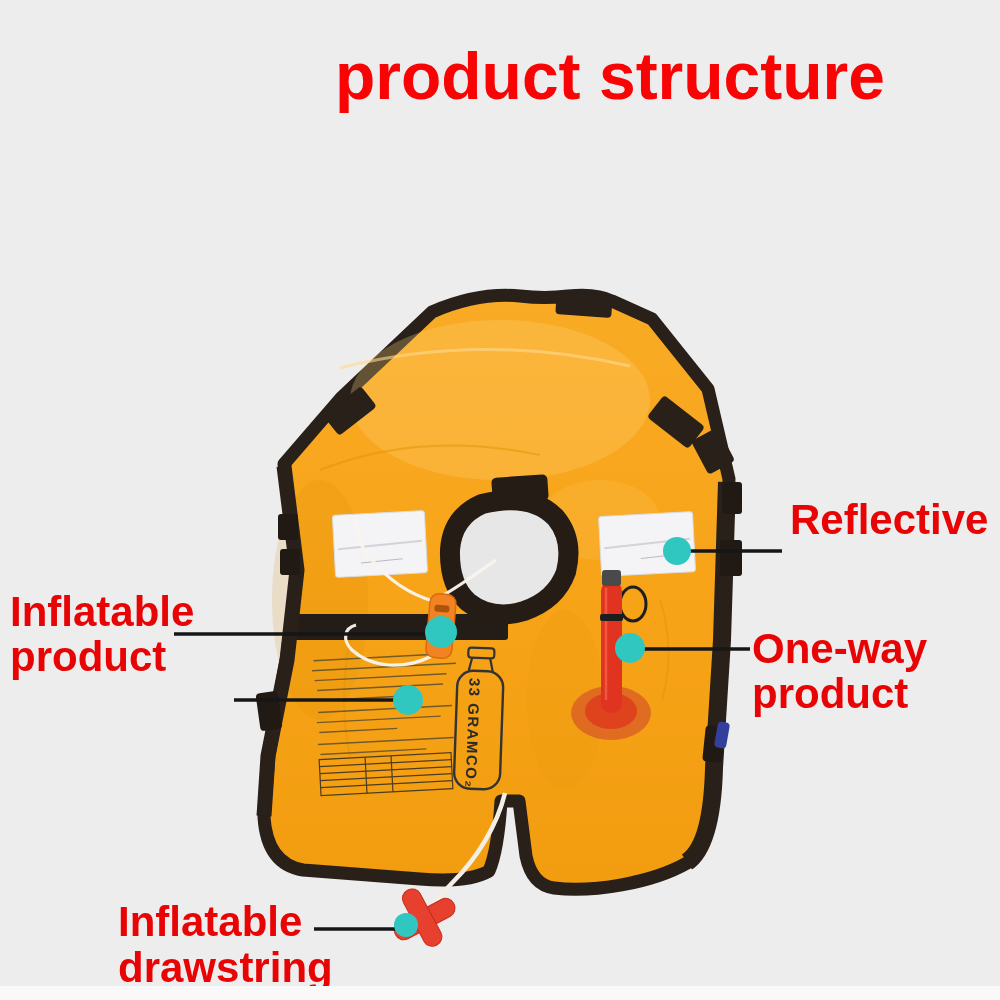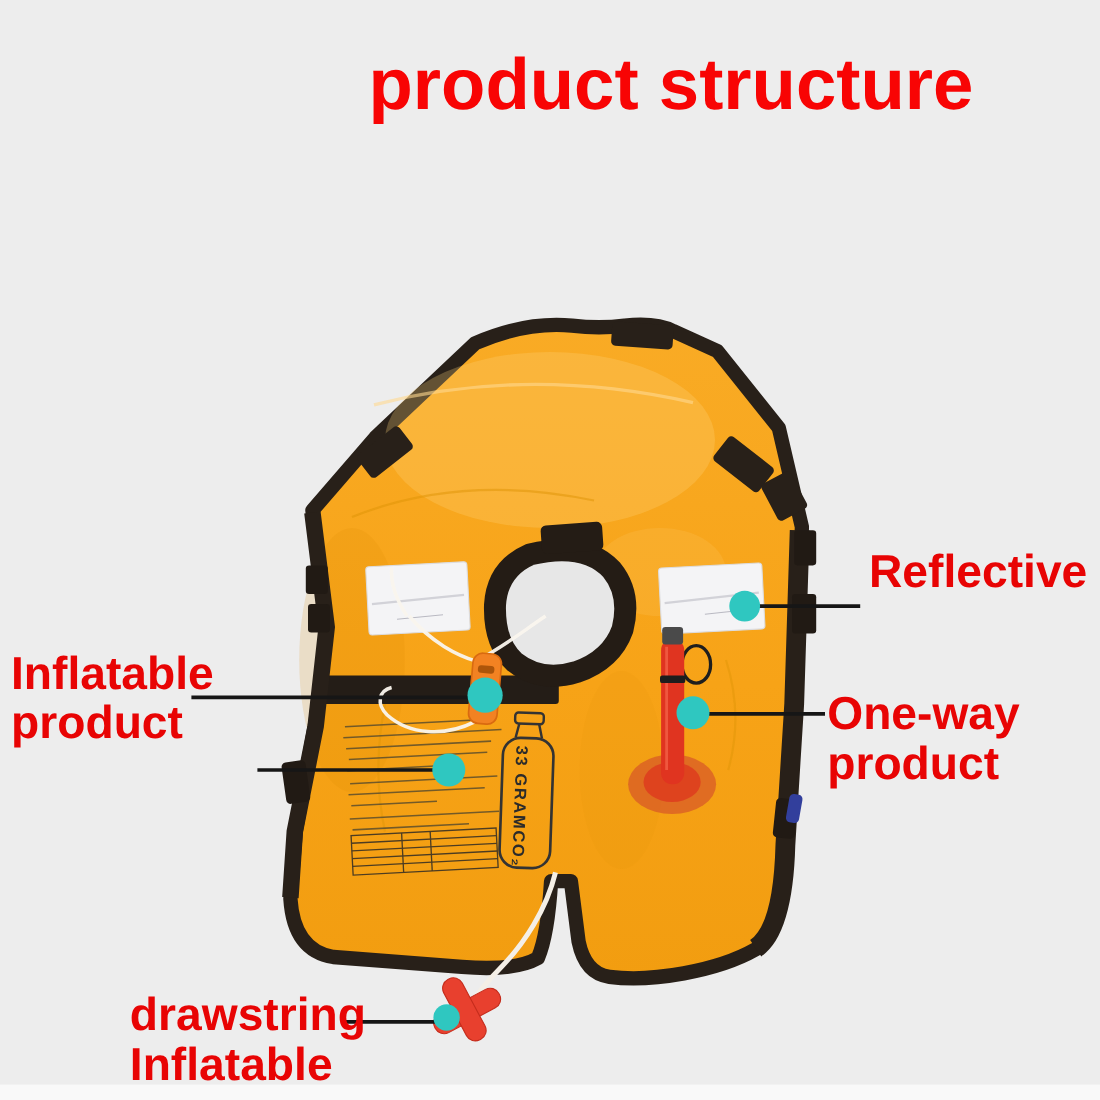--- a/index.html
+++ b/index.html
@@ -186,18 +186,18 @@
     <div>product</div>
   </div>
 
 
   <div class="callout-label lbl-blowpipe">
     <div>One-way</div>
     <div>product</div>
   </div>
 
   <div class="callout-label lbl-drawstring">
+    <div>Inflatable</div>
     <div>drawstring</div>
-    <div>Inflatable</div>
   </div>
 
   <div class="bottom-strip"></div>
 </div>
 
 </body></html>

